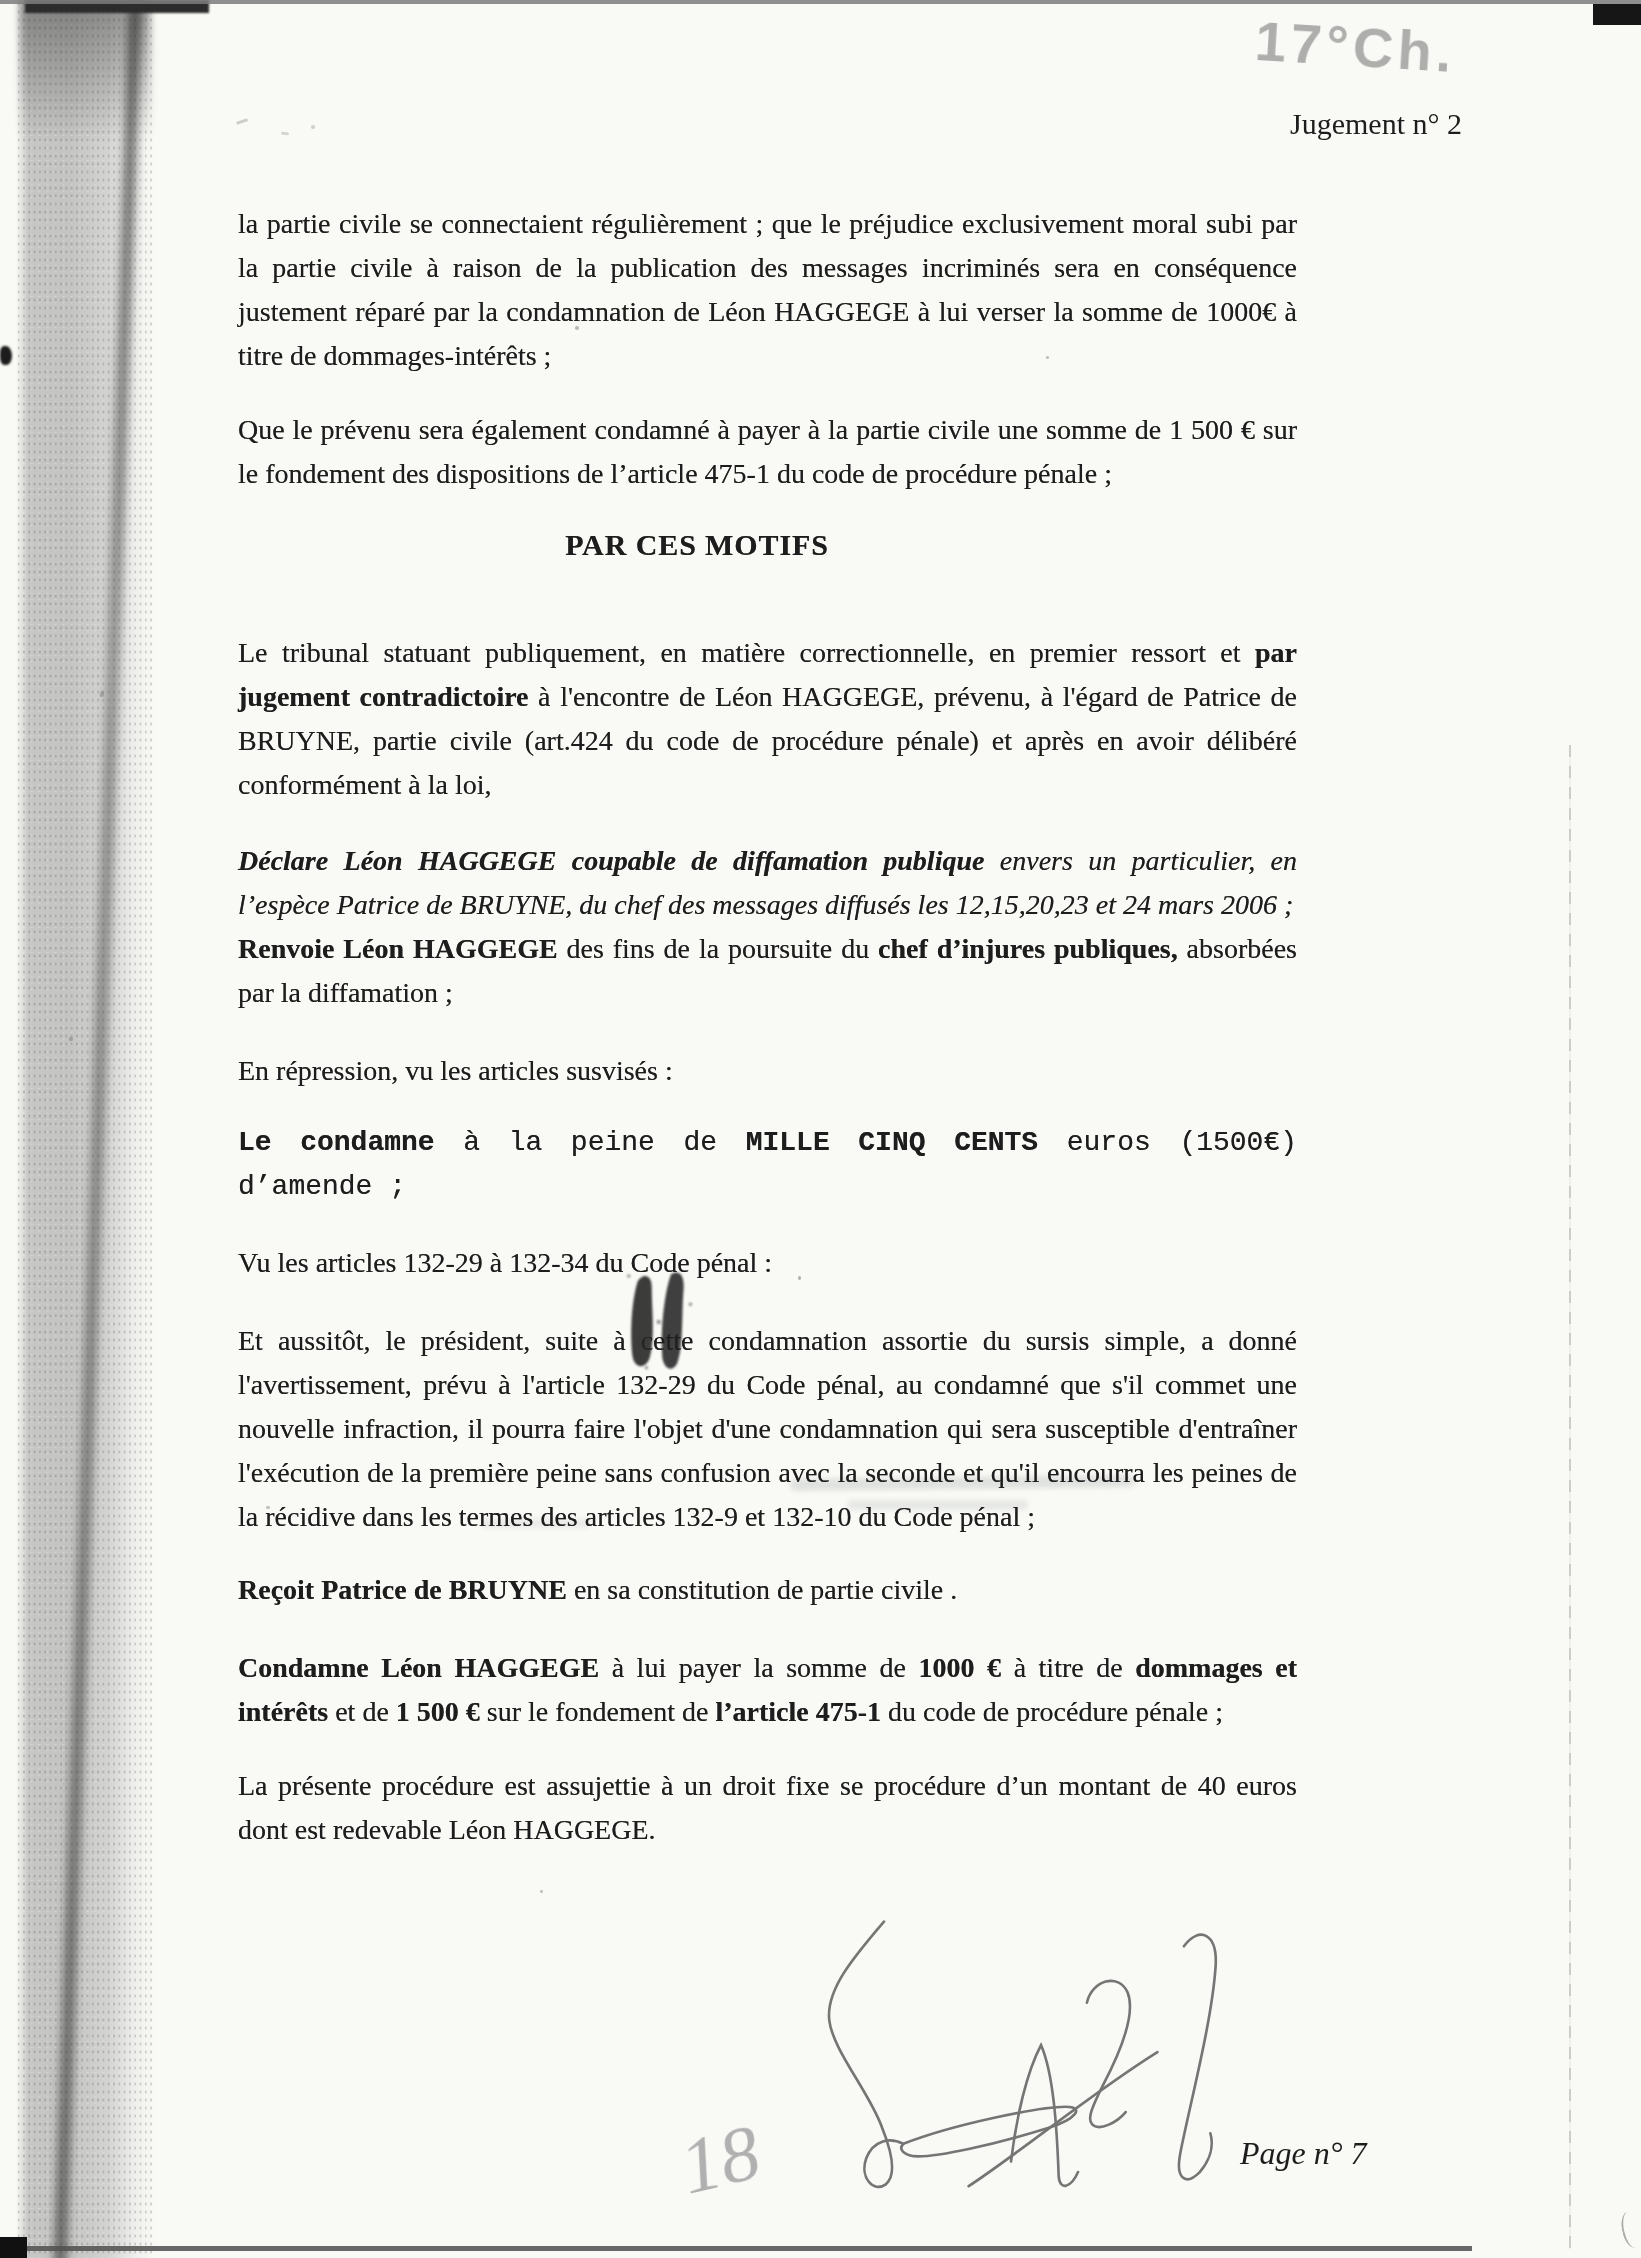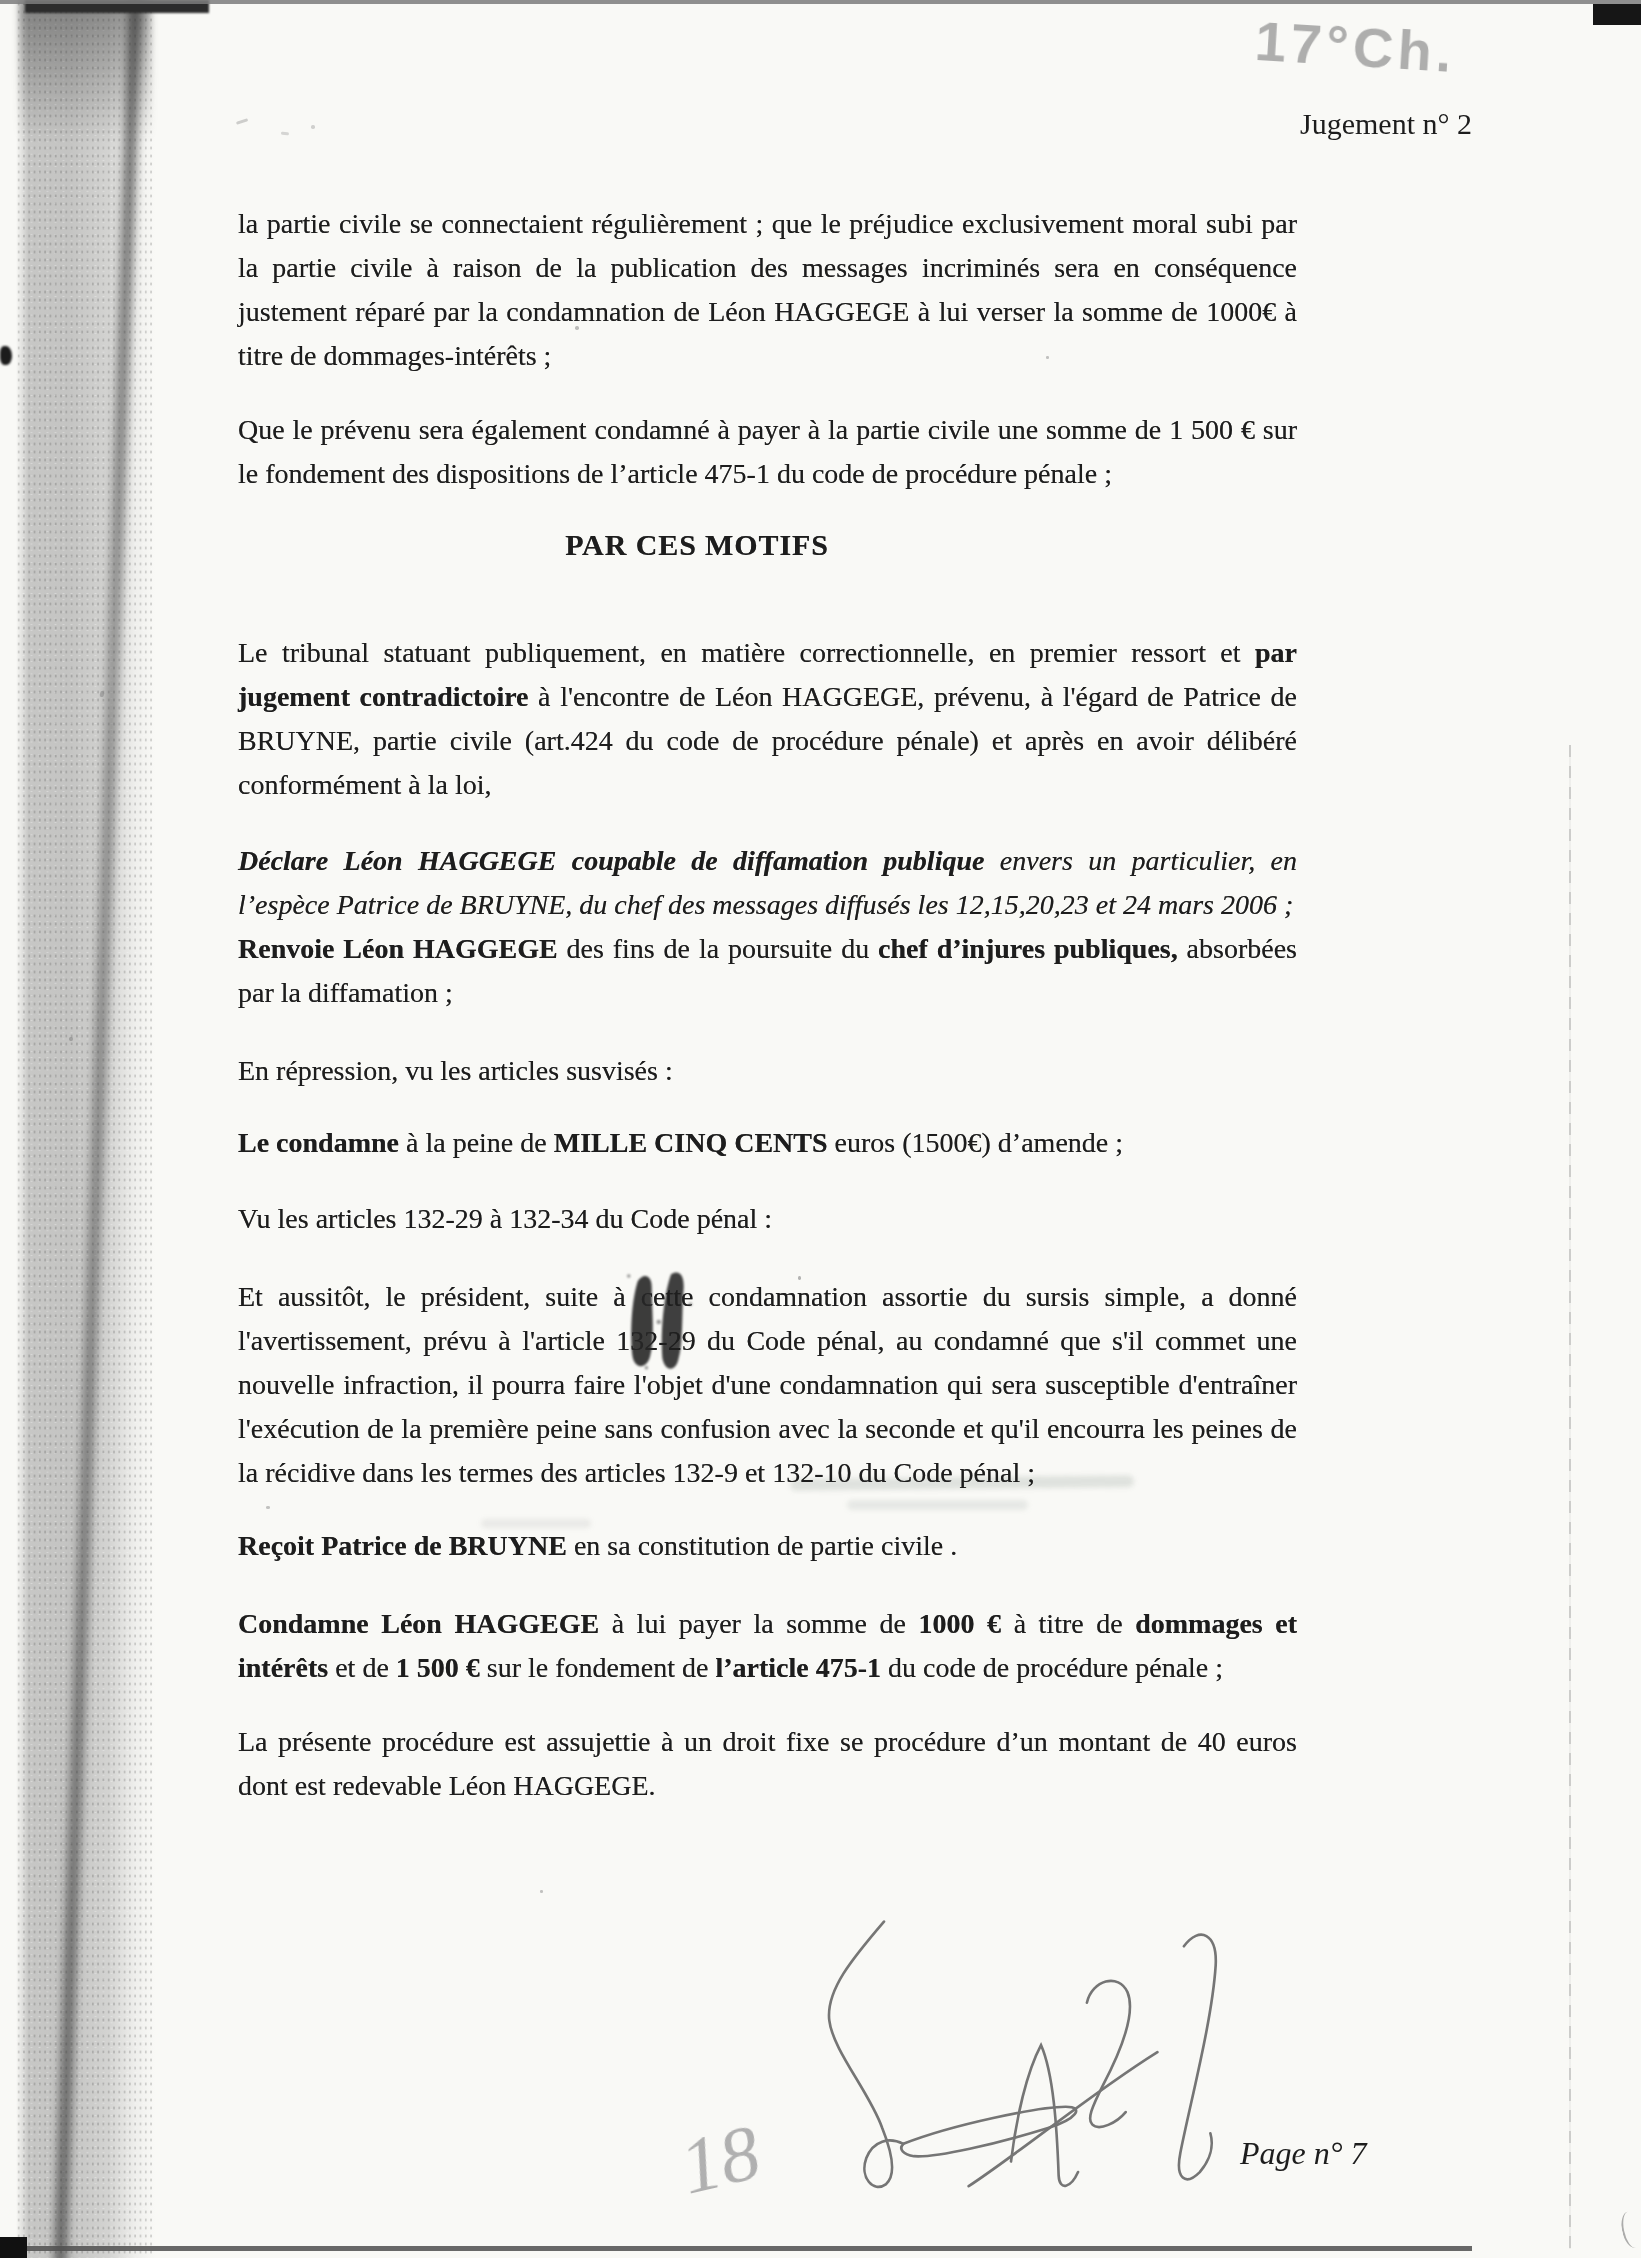--- a/index.html
+++ b/index.html
@@ -43,21 +43,21 @@
   .ghost2{left:847px;top:1500px;width:181px;height:9.7px;background:rgba(122,133,126,.14);}
   .ghost3{left:481px;top:1519px;width:110px;height:8.8px;background:rgba(120,120,120,.12);}
 
   
   .doc{position:absolute;left:238px;top:202px;width:1059px;font-size:28px;line-height:44px;
        text-align:justify;text-shadow:0 0 0.4px rgba(25,25,25,.65);}
   .para{margin:0;}
   .b{font-weight:bold;}
   .heading{font-weight:bold;text-align:center;font-size:30px;letter-spacing:0.9px;margin-right:141px;}
 
-  .judgment-no{position:absolute;left:1290px;top:107px;font-size:30px;margin-left:10px;}
+  .judgment-no{position:absolute;left:1290px;top:107px;font-size:30px;}
   .page-no{position:absolute;left:1240px;top:2135px;font-size:32px;font-style:italic;}
 
   
   .chamber{position:absolute;left:1255px;top:14px;font-family:"Liberation Sans",sans-serif;
     font-size:56px;font-weight:700;color:#a6a6a6;letter-spacing:4.4px;transform:rotate(3.5deg);
     filter:blur(0.4px);opacity:.9;}
   .hand18{position:absolute;left:681px;top:2114px;font-size:78px;font-style:italic;
     color:#b0b0b0;transform:rotate(-13deg);filter:blur(0.4px);}
   .signature{position:absolute;left:794px;top:1895px;}
   .inkblot{position:absolute;left:620px;top:1269px;filter:blur(0.9px);}
@@ -100,21 +100,21 @@
   <div class="judgment-no">Jugement n° 2</div>
 
   <div class="doc" id="doc-body">
       <p class="para" style="margin-top: 0px;"><span>la partie civile se connectaient régulièrement ; que le préjudice exclusivement moral subi par la partie civile à raison de la publication des messages incriminés sera en conséquence justement réparé par la condamnation de Léon HAGGEGE à lui verser la somme de 1000€ à titre de dommages-intérêts ;</span></p>
       <p class="para" style="margin-top: 30px;"><span>Que le prévenu sera également condamné à payer à la partie civile une somme de 1 500 € sur le fondement des dispositions de l’article 475-1 du code de procédure pénale ;</span></p>
       <p class="para heading" style="margin-top: 26.5px;"><span class="b">PAR CES MOTIFS</span></p>
       <p class="para" style="margin-top: 64px;"><span>Le tribunal statuant publiquement, en matière correctionnelle, en premier ressort et </span><span class="b">par jugement contradictoire</span><span> à l'encontre de Léon HAGGEGE, prévenu, à l'égard de Patrice de BRUYNE, partie civile (art.424 du code de procédure pénale) et après en avoir délibéré conformément à la loi,</span></p>
       <p class="para" style="margin-top: 32px; font-style: italic;"><span class="b">Déclare Léon HAGGEGE coupable de diffamation publique</span><span> envers un particulier, en l’espèce Patrice de BRUYNE, du chef des messages diffusés les 12,15,20,23 et 24 mars 2006 ;</span></p>
       <p class="para" style=""><span class="b">Renvoie Léon HAGGEGE</span><span> des fins de la poursuite du </span><span class="b">chef d’injures publiques,</span><span> absorbées par la diffamation ;</span></p>
       <p class="para" style="margin-top: 34px;"><span>En répression, vu les articles susvisés :</span></p>
-      <p class="para" style="margin-top: 28px;"><span class="b">Le condamne</span><span> à la peine de </span><span class="b">MILLE CINQ CENTS</span><span> euros (1500€) d’amende ;</span></p>
+      <p class="para" style="margin-top: 28px; font-family: Liberation Mono, monospace;"><span class="b">Le condamne</span><span> à la peine de </span><span class="b">MILLE CINQ CENTS</span><span> euros (1500€) d’amende ;</span></p>
       <p class="para" style="margin-top: 32px;"><span>Vu les articles 132-29 à 132-34 du Code pénal :</span></p>
       <p class="para" style="margin-top: 34px;"><span>Et aussitôt, le président, suite à cette condamnation assortie du sursis simple, a donné l'avertissement, prévu à l'article 132-29 du Code pénal, au condamné que s'il commet une nouvelle infraction, il pourra faire l'objet d'une condamnation qui sera susceptible d'entraîner l'exécution de la première peine sans confusion avec la seconde et qu'il encourra les peines de la récidive dans les termes des articles 132-9 et 132-10 du Code pénal ;</span></p>
       <p class="para" style="margin-top: 29px;"><span class="b">Reçoit Patrice de BRUYNE</span><span> en sa constitution de partie civile .</span></p>
       <p class="para" style="margin-top: 34px;"><span class="b">Condamne Léon HAGGEGE</span><span> à lui payer la somme de </span><span class="b">1000 €</span><span> à titre de </span><span class="b">dommages et intérêts</span><span> et de </span><span class="b">1 500 €</span><span> sur le fondement de </span><span class="b">l’article 475-1</span><span> du code de procédure pénale  ;</span></p>
       <p class="para" style="margin-top: 30px;"><span>La présente procédure est assujettie à un droit fixe se procédure d’un montant de 40 euros dont est redevable Léon HAGGEGE.</span></p>
     </div>
 
   <svg class="inkblot" width="81" height="104" viewBox="0 0 92 118">
     <path d="M 20 14 C 26 4 36 6 36 20 C 36 46 40 78 34 100 C 30 114 16 114 14 98 C 11 66 14 34 20 14 Z" fill="#272727" opacity="0.9"></path>
     <path d="M 58 6 C 68 0 74 8 72 26 C 70 52 72 84 66 104 C 62 118 50 116 48 100 C 46 70 50 28 58 6 Z" fill="#1f1f1f" opacity="0.85"></path>

